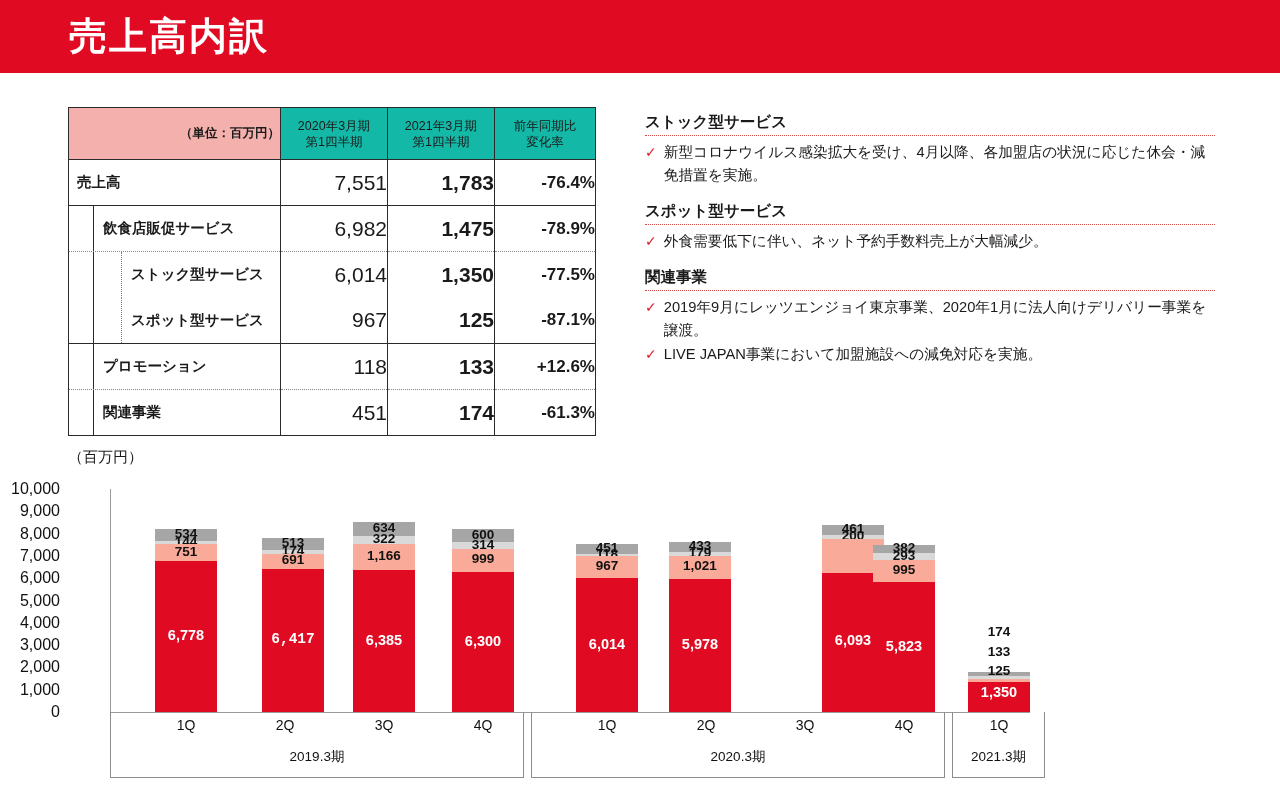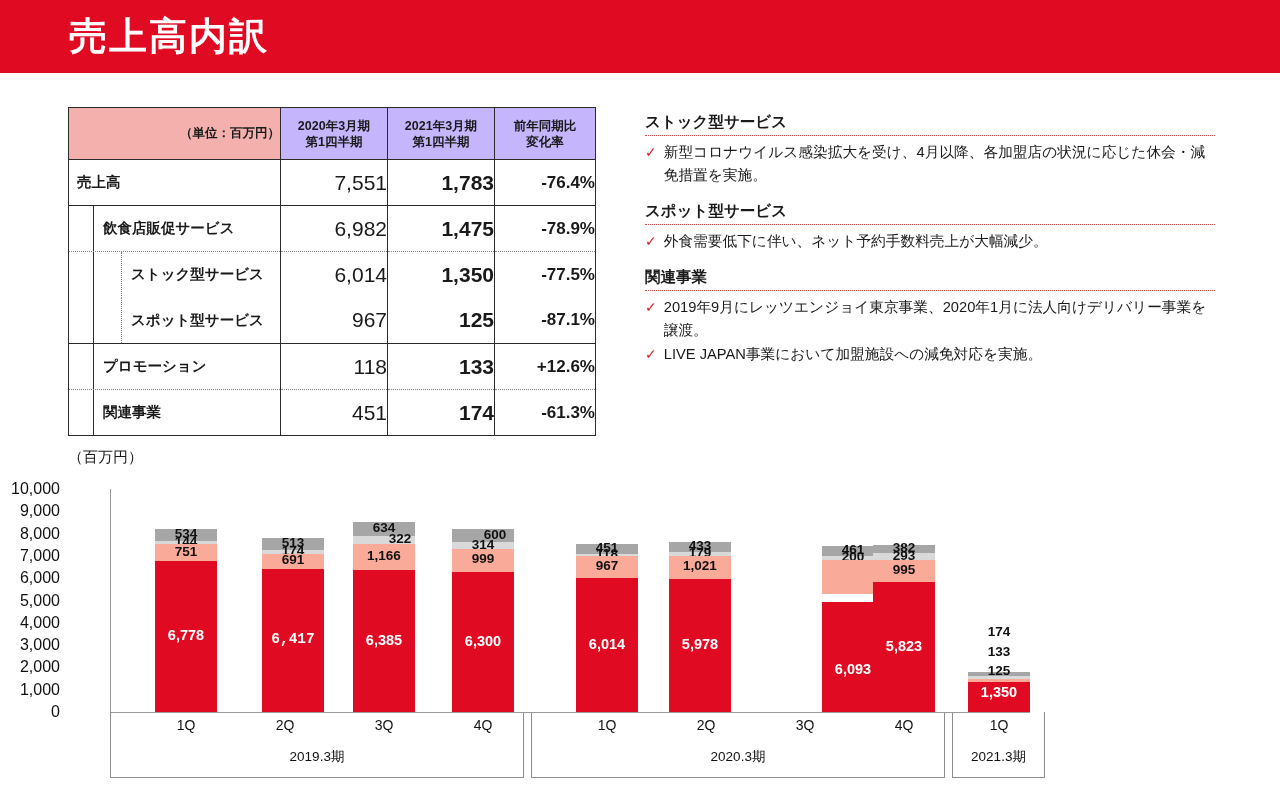--- a/index.html
+++ b/index.html
@@ -27,23 +27,23 @@
   #summary-table{
     position:absolute;left:68px;top:107px;width:527px;
     border-collapse:collapse;table-layout:fixed;
     font-size:15px;
   }
   #summary-table td,#summary-table th{
     padding:0;margin:0;vertical-align:middle;
     box-sizing:border-box;
   }
   .hdr-cell{
-    background:#c4b5fd;
+    background:#14b8a6;
     text-align:center;
-    font-weight:bold;
+    font-weight:normal;
     font-size:12.5px;
     line-height:16px;
     height:52px;
     border:1.6px solid #2b2b2b;
     color:#1a1a1a;
   }
   .hdr-unit{
     background:#f3b0ad;
     text-align:right;
     padding-right:14px;
@@ -310,32 +310,32 @@
         </div>
         <div class="seg seg-red" style="height: 143.099px;">
           <div class="seg-lbl inred" style="top: 62.5495px; font-family: Liberation Mono, monospace;">6,417</div>
         </div>
       </div>
       <div class="bar-group" style="left: 243px;">
         <div class="seg seg-dgray" style="height: 14.1382px;">
           <div class="seg-lbl" style="top: -1.9309px;">634</div>
         </div>
         <div class="seg seg-lgray" style="height: 7.1806px;">
-          <div class="seg-lbl" style="top: -5.4097px; padding-left: 16px;">322</div>
+          <div class="seg-lbl" style="top: -5.4097px;">322</div>
         </div>
         <div class="seg seg-salmon" style="height: 26.0018px;">
           <div class="seg-lbl" style="top: 4.0009px;">1,166</div>
         </div>
         <div class="seg seg-red" style="height: 142.386px;">
           <div class="seg-lbl inred" style="top: 62.1927px;">6,385</div>
         </div>
       </div>
       <div class="bar-group" style="left: 342px;">
         <div class="seg seg-dgray" style="height: 13.38px;">
-          <div class="seg-lbl" style="top: -2.31px; padding-left: 12px;">600</div>
+          <div class="seg-lbl" style="top: -2.31px;">600</div>
         </div>
         <div class="seg seg-lgray" style="height: 7.0022px;">
           <div class="seg-lbl" style="top: -5.4989px;">314</div>
         </div>
         <div class="seg seg-salmon" style="height: 22.2777px;">
           <div class="seg-lbl" style="top: 2.13885px;">999</div>
         </div>
         <div class="seg seg-red" style="height: 140.49px;">
           <div class="seg-lbl inred" style="top: 61.245px;">6,300</div>
         </div>
@@ -371,21 +371,21 @@
       <div class="bar-group" style="left: 664px; padding-left: 48px;">
         <div class="seg seg-dgray" style="height: 10.2803px;">
           <div class="seg-lbl" style="top: -3.85985px;">461</div>
         </div>
         <div class="seg seg-lgray" style="height: 4.46px;">
           <div class="seg-lbl" style="top: -6.77px;">200</div>
         </div>
         <div class="seg seg-salmon" style="height: 33.6953px;">
           <div class="seg-lbl" style="top: 11px; margin-top: 48px;">1,511</div>
         </div>
-        <div class="seg seg-red" style="height: 110px; margin-top: 8px;">
+        <div class="seg seg-red" style="height: 139px;">
           <div class="seg-lbl inred" style="top: 58.9369px;">6,093</div>
         </div>
       </div>
       <div class="bar-group" style="left: 763px;">
         <div class="seg seg-dgray" style="height: 8.5186px;">
           <div class="seg-lbl" style="top: -4.7407px;">382</div>
         </div>
         <div class="seg seg-lgray" style="height: 6.5339px;">
           <div class="seg-lbl" style="top: -5.73305px;">293</div>
         </div>

